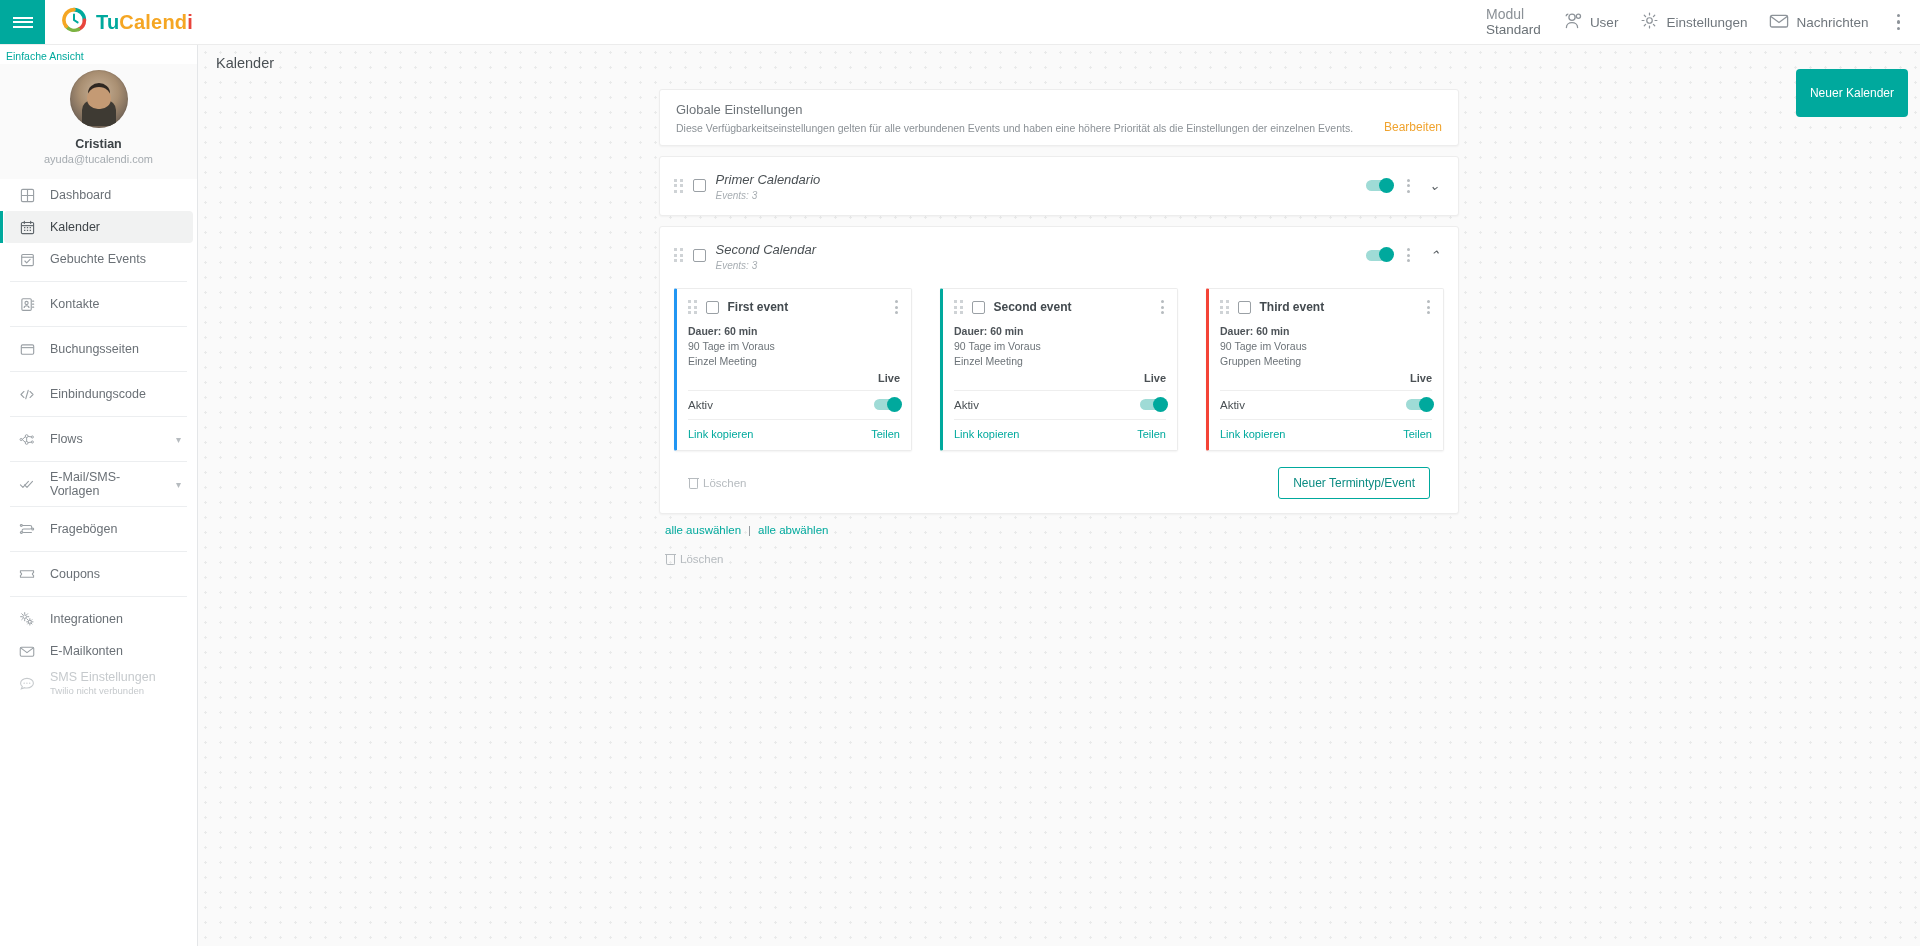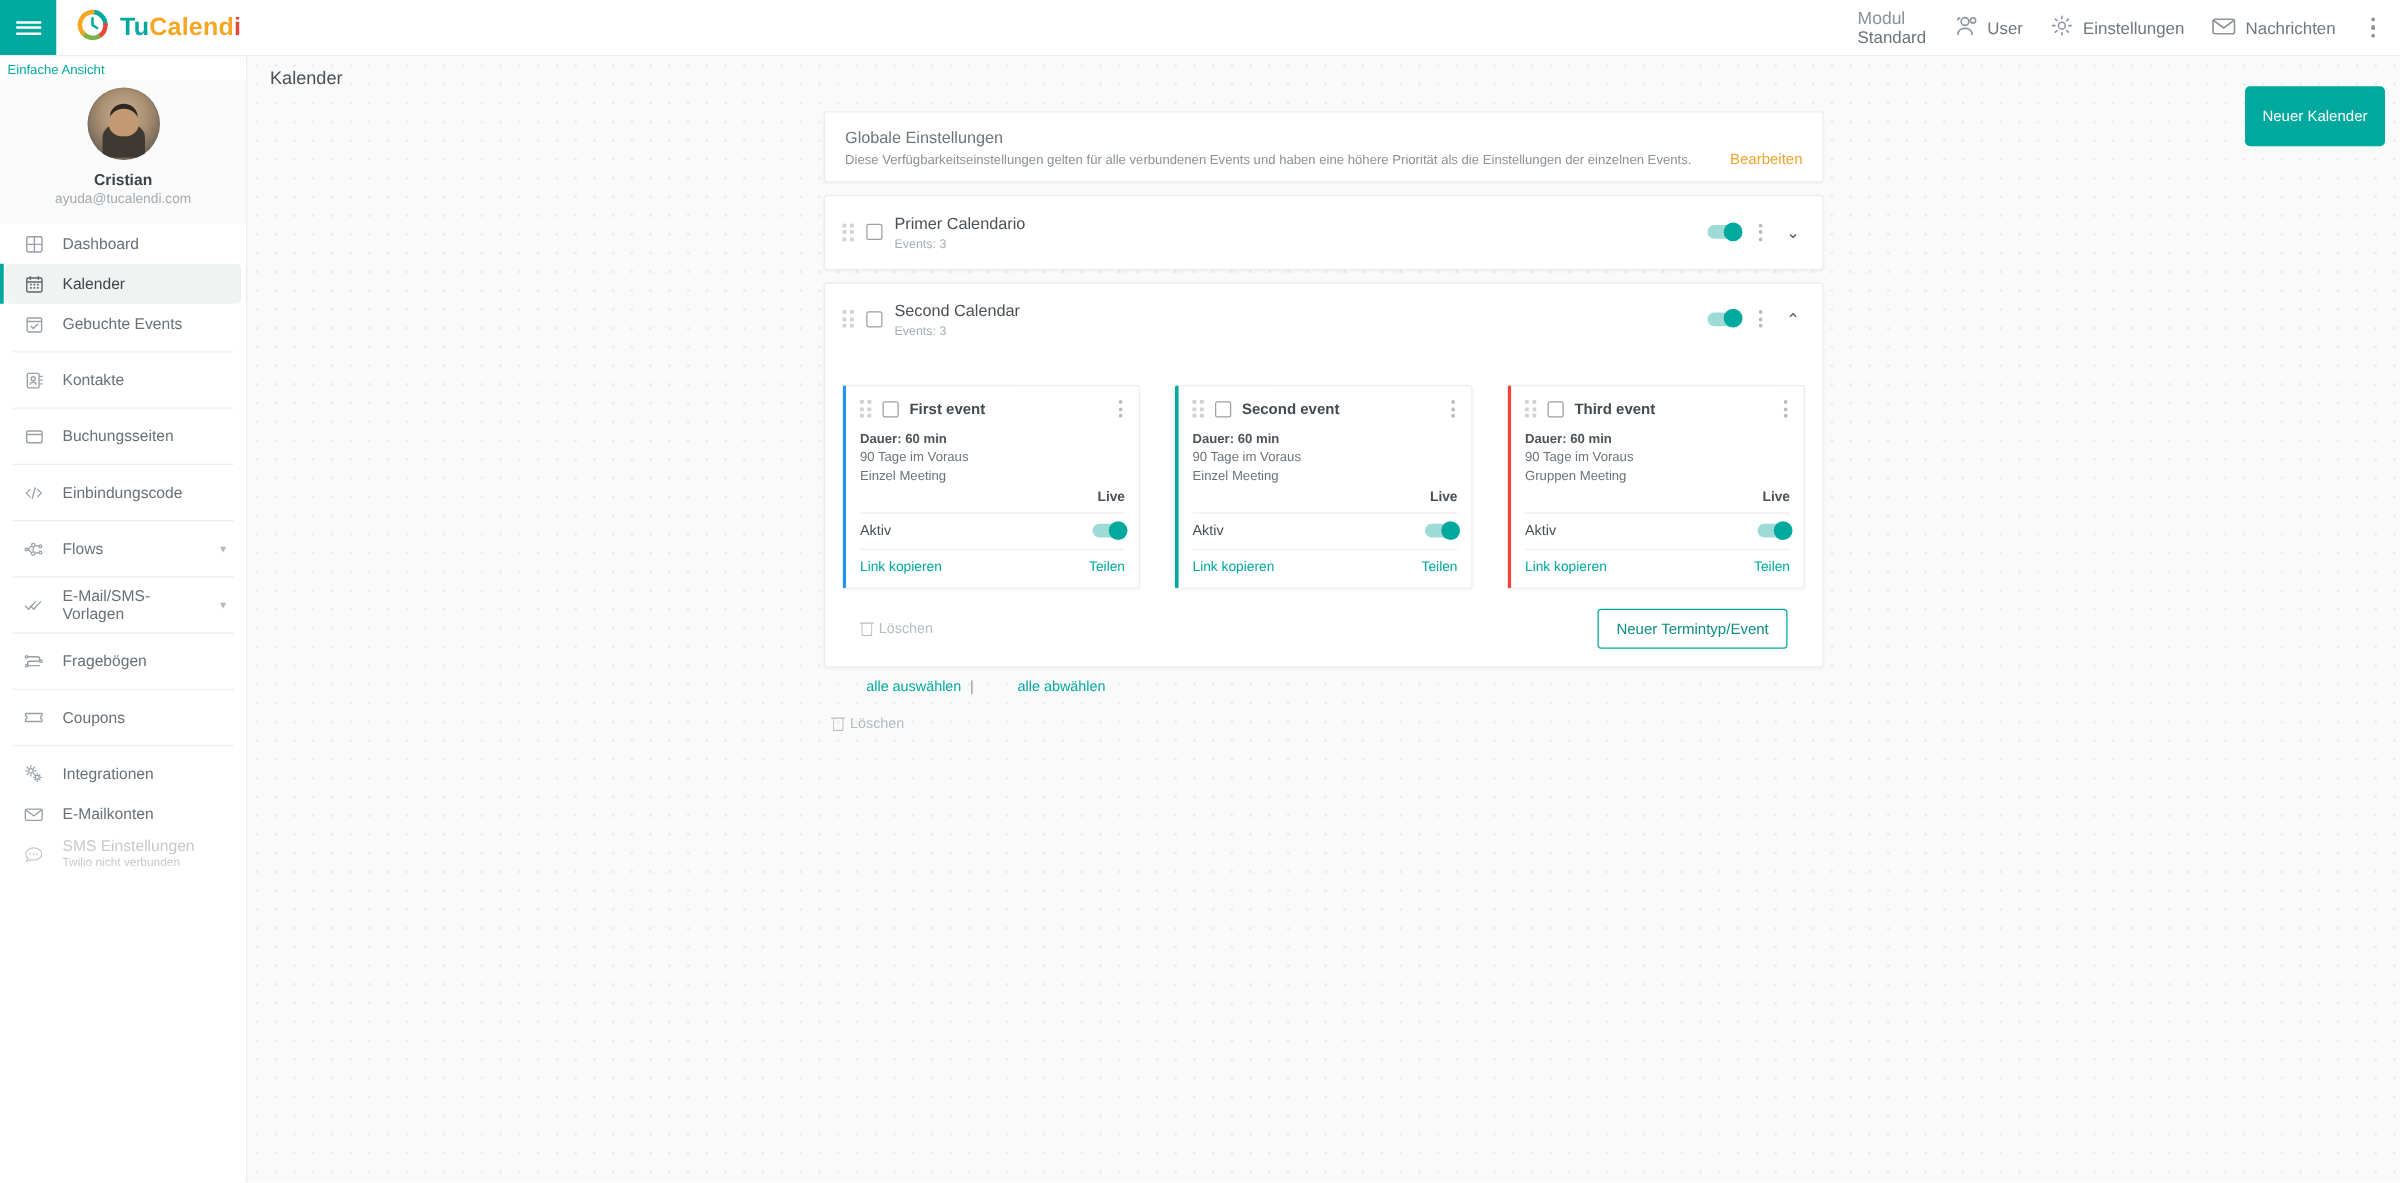--- a/index.html
+++ b/index.html
@@ -120,21 +120,21 @@
   .gs-desc { font-size:10.5px; color:#8b9196; }
   .gs-links { margin-top:9px; font-size:10.5px; color:#00a99d; }
   .gs-links a { color:#00a99d; text-decoration:none; cursor:pointer; }
   .gs-links .sep { color:#b9bec2; margin:0 4px; }
   .gs-edit {
     position:absolute; right:16px; top:30px;
     color:#f0a32e; font-size:12px; cursor:pointer;
   }
 
   
-  .calrow { display:flex; align-items:center; padding:12px 14px; gap:10px; }
+  .calrow { display:flex; align-items:center; padding:12px 14px; gap:10px;font-style:italic; }
   .dots6 { display:grid; grid-template-columns:repeat(2,3px); gap:2.5px; cursor:grab; }
   .dots6 i { width:3px; height:3px; background:#cfd3d6; display:block; }
   .cbx {
     width:13px; height:13px; border:1.4px solid #9aa0a5; border-radius:2px;
     background:#fff; cursor:pointer; flex:0 0 13px;
   }
   .cal-txt { line-height:1.25; }
   .cal-name { font-size:13px; color:#4a5054; }
   .cal-sub { font-size:10px; color:#a8aeb3; margin-top:1px; }
   .calrow-right { margin-left:auto; display:flex; align-items:center; gap:13px; }
@@ -144,21 +144,21 @@
   }
   .toggle::after {
     content:""; position:absolute; right:-2px; top:-2.5px;
     width:15px; height:15px; border-radius:50%; background:#00a99d;
   }
   .kebab-v { display:flex; flex-direction:column; gap:2.5px; cursor:pointer; padding:2px; }
   .kebab-v i { width:3px; height:3px; background:#b6bbbf; border-radius:50%; }
   .chev-big { color:#5b6165; font-size:13px; cursor:pointer; padding:0 4px; }
 
   .cal-body { padding: 4px 14px 0; }
-  .events-grid { display:flex; gap:28px;margin-top:20px; }
+  .events-grid { display:flex; gap:28px; }
   .ev {
     flex:1 1 0; background:#fff; border:1px solid #ececec;
     border-left-width:3px; border-radius:2px; padding:9px 11px 0;
     box-shadow:0 1px 2px rgba(0,0,0,.05);
   }
   .ev-head { display:flex; align-items:center; gap:9px; }
   .ev-name { font-size:12px; font-weight:700; color:#434a4f; }
   .ev-head .kebab-v { margin-left:auto; }
   .ev-meta { margin-top:8px; font-size:10.5px; color:#6c7378; line-height:1.45; }
   .ev-meta .d1 { font-weight:700; color:#4d5358; }
@@ -178,21 +178,21 @@
   }
   .del-link { display:flex; align-items:center; gap:4px; color:#b6bbbf; font-size:11.5px; cursor:pointer; }
   .btn-outline {
     margin-left:auto; border:1px solid #00a99d; color:#0c8c83;
     background:#fff; border-radius:3px; font-size:12px;
     padding:8px 14px; cursor:pointer; font-family:"Liberation Sans", sans-serif;
   }
 
   .bulk { width:800px; margin:10px auto 0; padding-left:6px; }
   .bulk-links { font-size:11.5px; }
-  .bulk-links a { color:#00a99d; text-decoration:none; cursor:pointer;margin-left:28px; }
+  .bulk-links a { color:#00a99d; text-decoration:none; cursor:pointer; }
   .bulk-links .sep { color:#8d9399; margin:0 7px; }
   .bulk-del { margin-top:17px; }
   .trash { width:11px; height:12px; display:inline-block; position:relative; }
   .trash::before {
     content:""; position:absolute; left:1px; top:2.5px; right:1px; bottom:0;
     border:1px solid currentColor; border-top:none; border-radius:0 0 2px 2px;
   }
   .trash::after {
     content:""; position:absolute; left:0; top:1.5px; width:11px; height:1px;
     background:currentColor; box-shadow:0 -2px 0 -0.5px currentColor;

